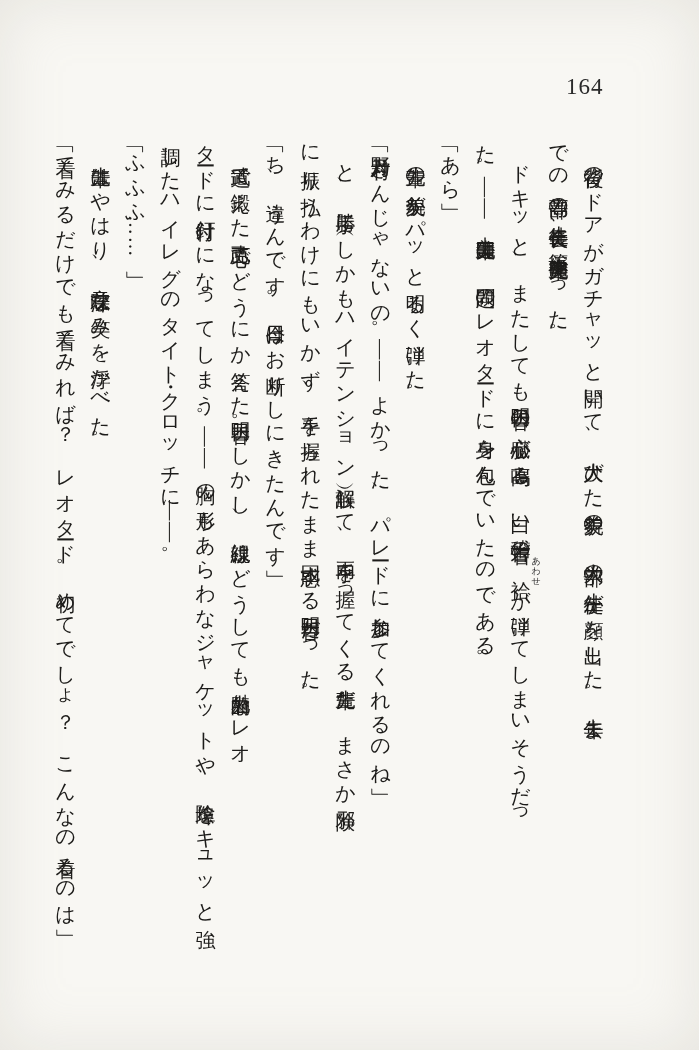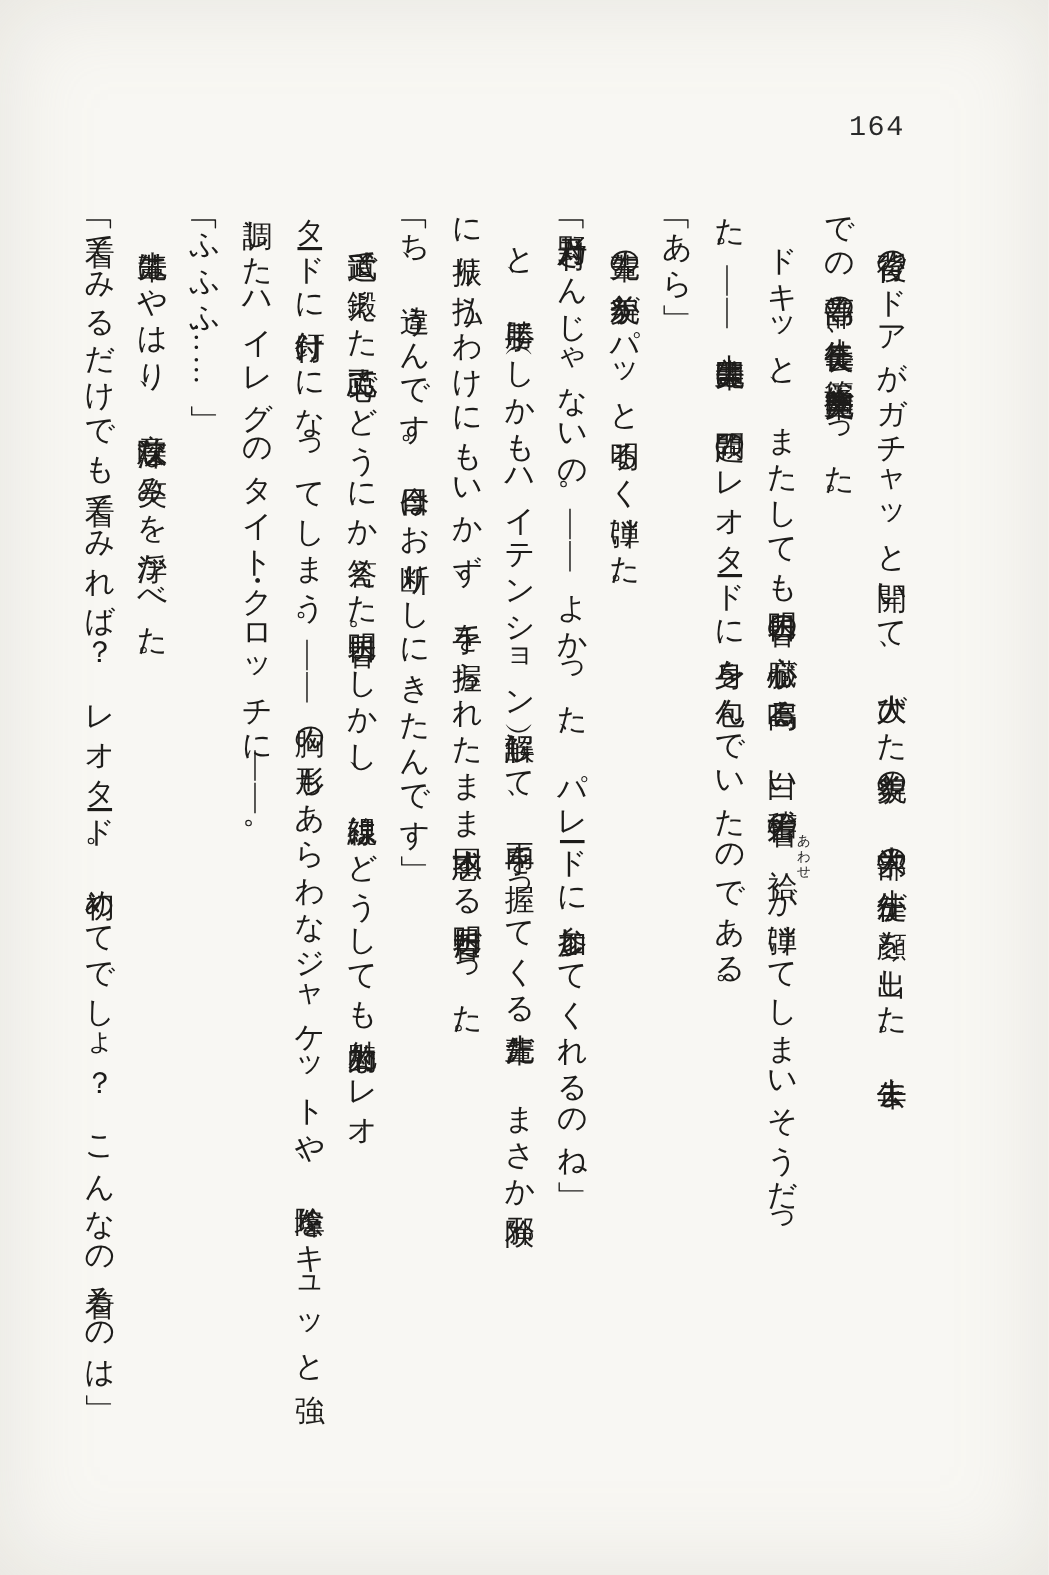--- a/index.html
+++ b/index.html
@@ -16,22 +16,22 @@
     position: relative;
     width: 699px;
     height: 1050px;
     background: #f8f7f3;
     box-shadow: inset 0 0 60px rgba(180,175,165,0.25);
   }
   .page-number {
     position: absolute;
     top: 74px;
     left: 566px;
-    font-family: Liberation Mono, monospace;
-    font-size: 19px;
+    font-family: Liberation Serif, serif;
+    font-size: 23px;
     color: #2a2a2a;
     letter-spacing: 1px;
   }
   .text-block {
     position: absolute;
     top: 131px;
     right: 88px;
     width: 560px;
     height: 866px;
     writing-mode: vertical-rl;

